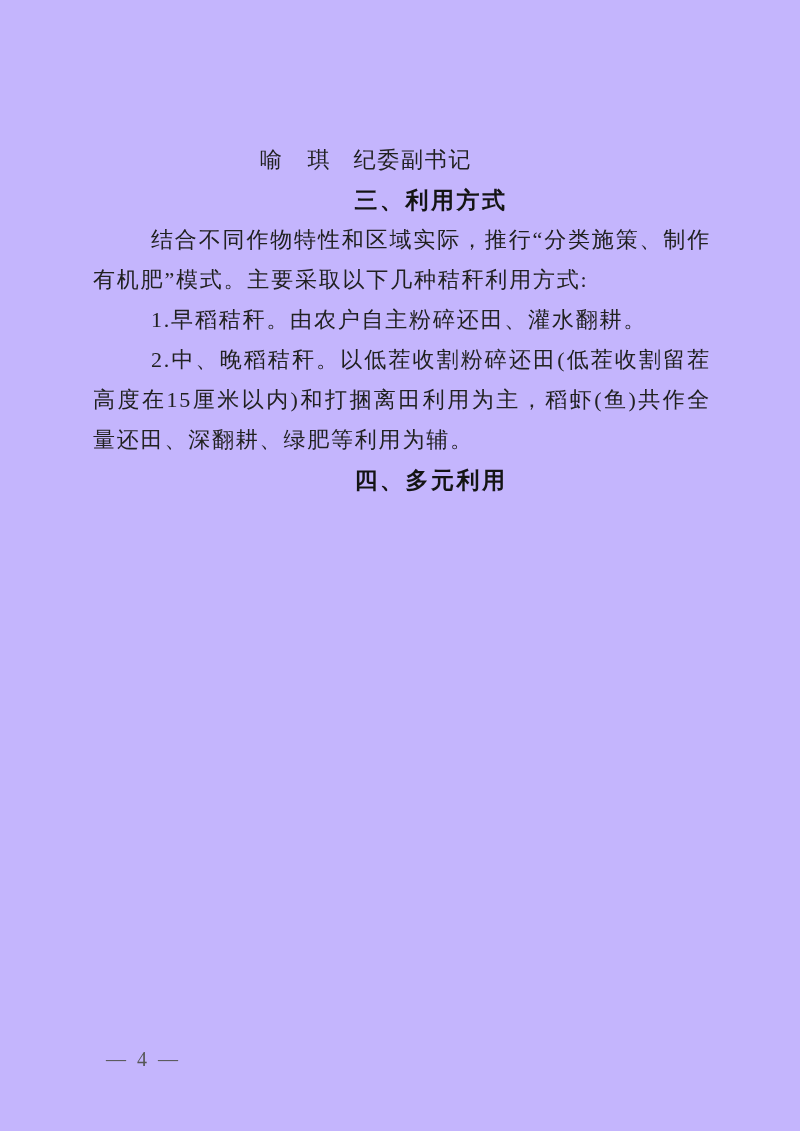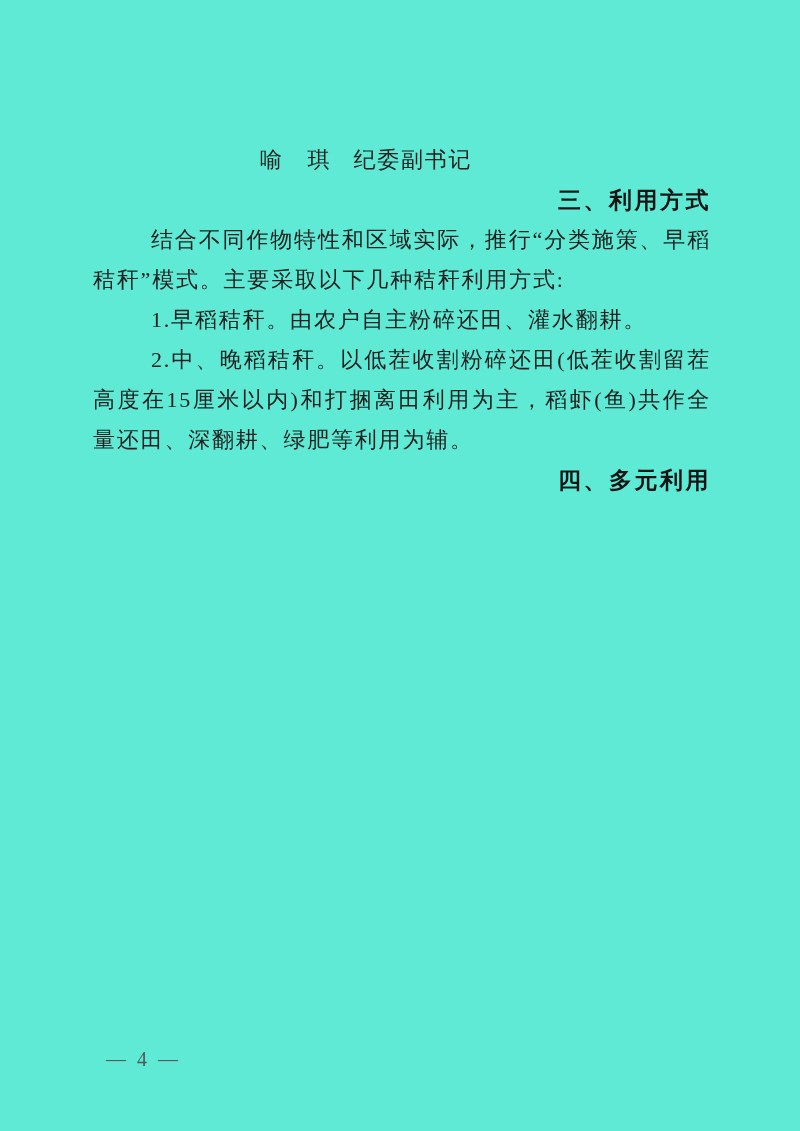--- a/index.html
+++ b/index.html
@@ -4,21 +4,21 @@
 <style>
   html, body {
     margin: 0;
     padding: 0;
     background: #ffffff;
   }
   .page {
     position: relative;
     width: 800px;
     height: 1131px;
-    background: #5eead4;
+    background: #c4b5fd;
     overflow: hidden;
     font-family: "Liberation Serif", "DejaVu Serif", serif;
   }
   .content {
     position: absolute;
     left: 93px;
     top: 140px;
     width: 618px;
     color: #212121;
     font-size: 22px;
@@ -42,21 +42,21 @@
   }
   .section-heading {
     margin: 0;
     font-family: "Liberation Sans", "DejaVu Sans", sans-serif;
     font-weight: 700;
     font-size: 23px;
     line-height: 40px;
     letter-spacing: 2.5px;
     color: #141414;
     text-indent: 58px;
-    text-align: right;
+    text-align: center;
   }
   .page-footer {
     position: absolute;
     left: 106px;
     top: 1046px;
     font-family: "Liberation Serif", "DejaVu Serif", serif;
     font-size: 20px;
     line-height: 26px;
     color: #565656;
     letter-spacing: 3px;
@@ -67,21 +67,21 @@
 
 <div class="page">
   <div class="content">
 
     <p class="roster-line"><span>喻　琪</span><span class="roster-title">纪委副书记</span></p>
 
 
 
     <h2 class="section-heading">三、利用方式</h2>
 
-    <p class="para-indent">结合不同作物特性和区域实际，推行“分类施策、早稻秸秆”模式。主要采取以下几种秸秆利用方式:</p>
+    <p class="para-indent">结合不同作物特性和区域实际，推行“分类施策、制作有机肥”模式。主要采取以下几种秸秆利用方式:</p>
 
     <p class="para-indent">1.早稻秸秆。由农户自主粉碎还田、灌水翻耕。</p>
 
     <p class="para-indent">2.中、晚稻秸秆。以低茬收割粉碎还田(低茬收割留茬高度在15厘米以内)和打捆离田利用为主，稻虾(鱼)共作全量还田、深翻耕、绿肥等利用为辅。</p>
 
 
 
     <h2 class="section-heading">四、多元利用</h2>
 
   </div>

